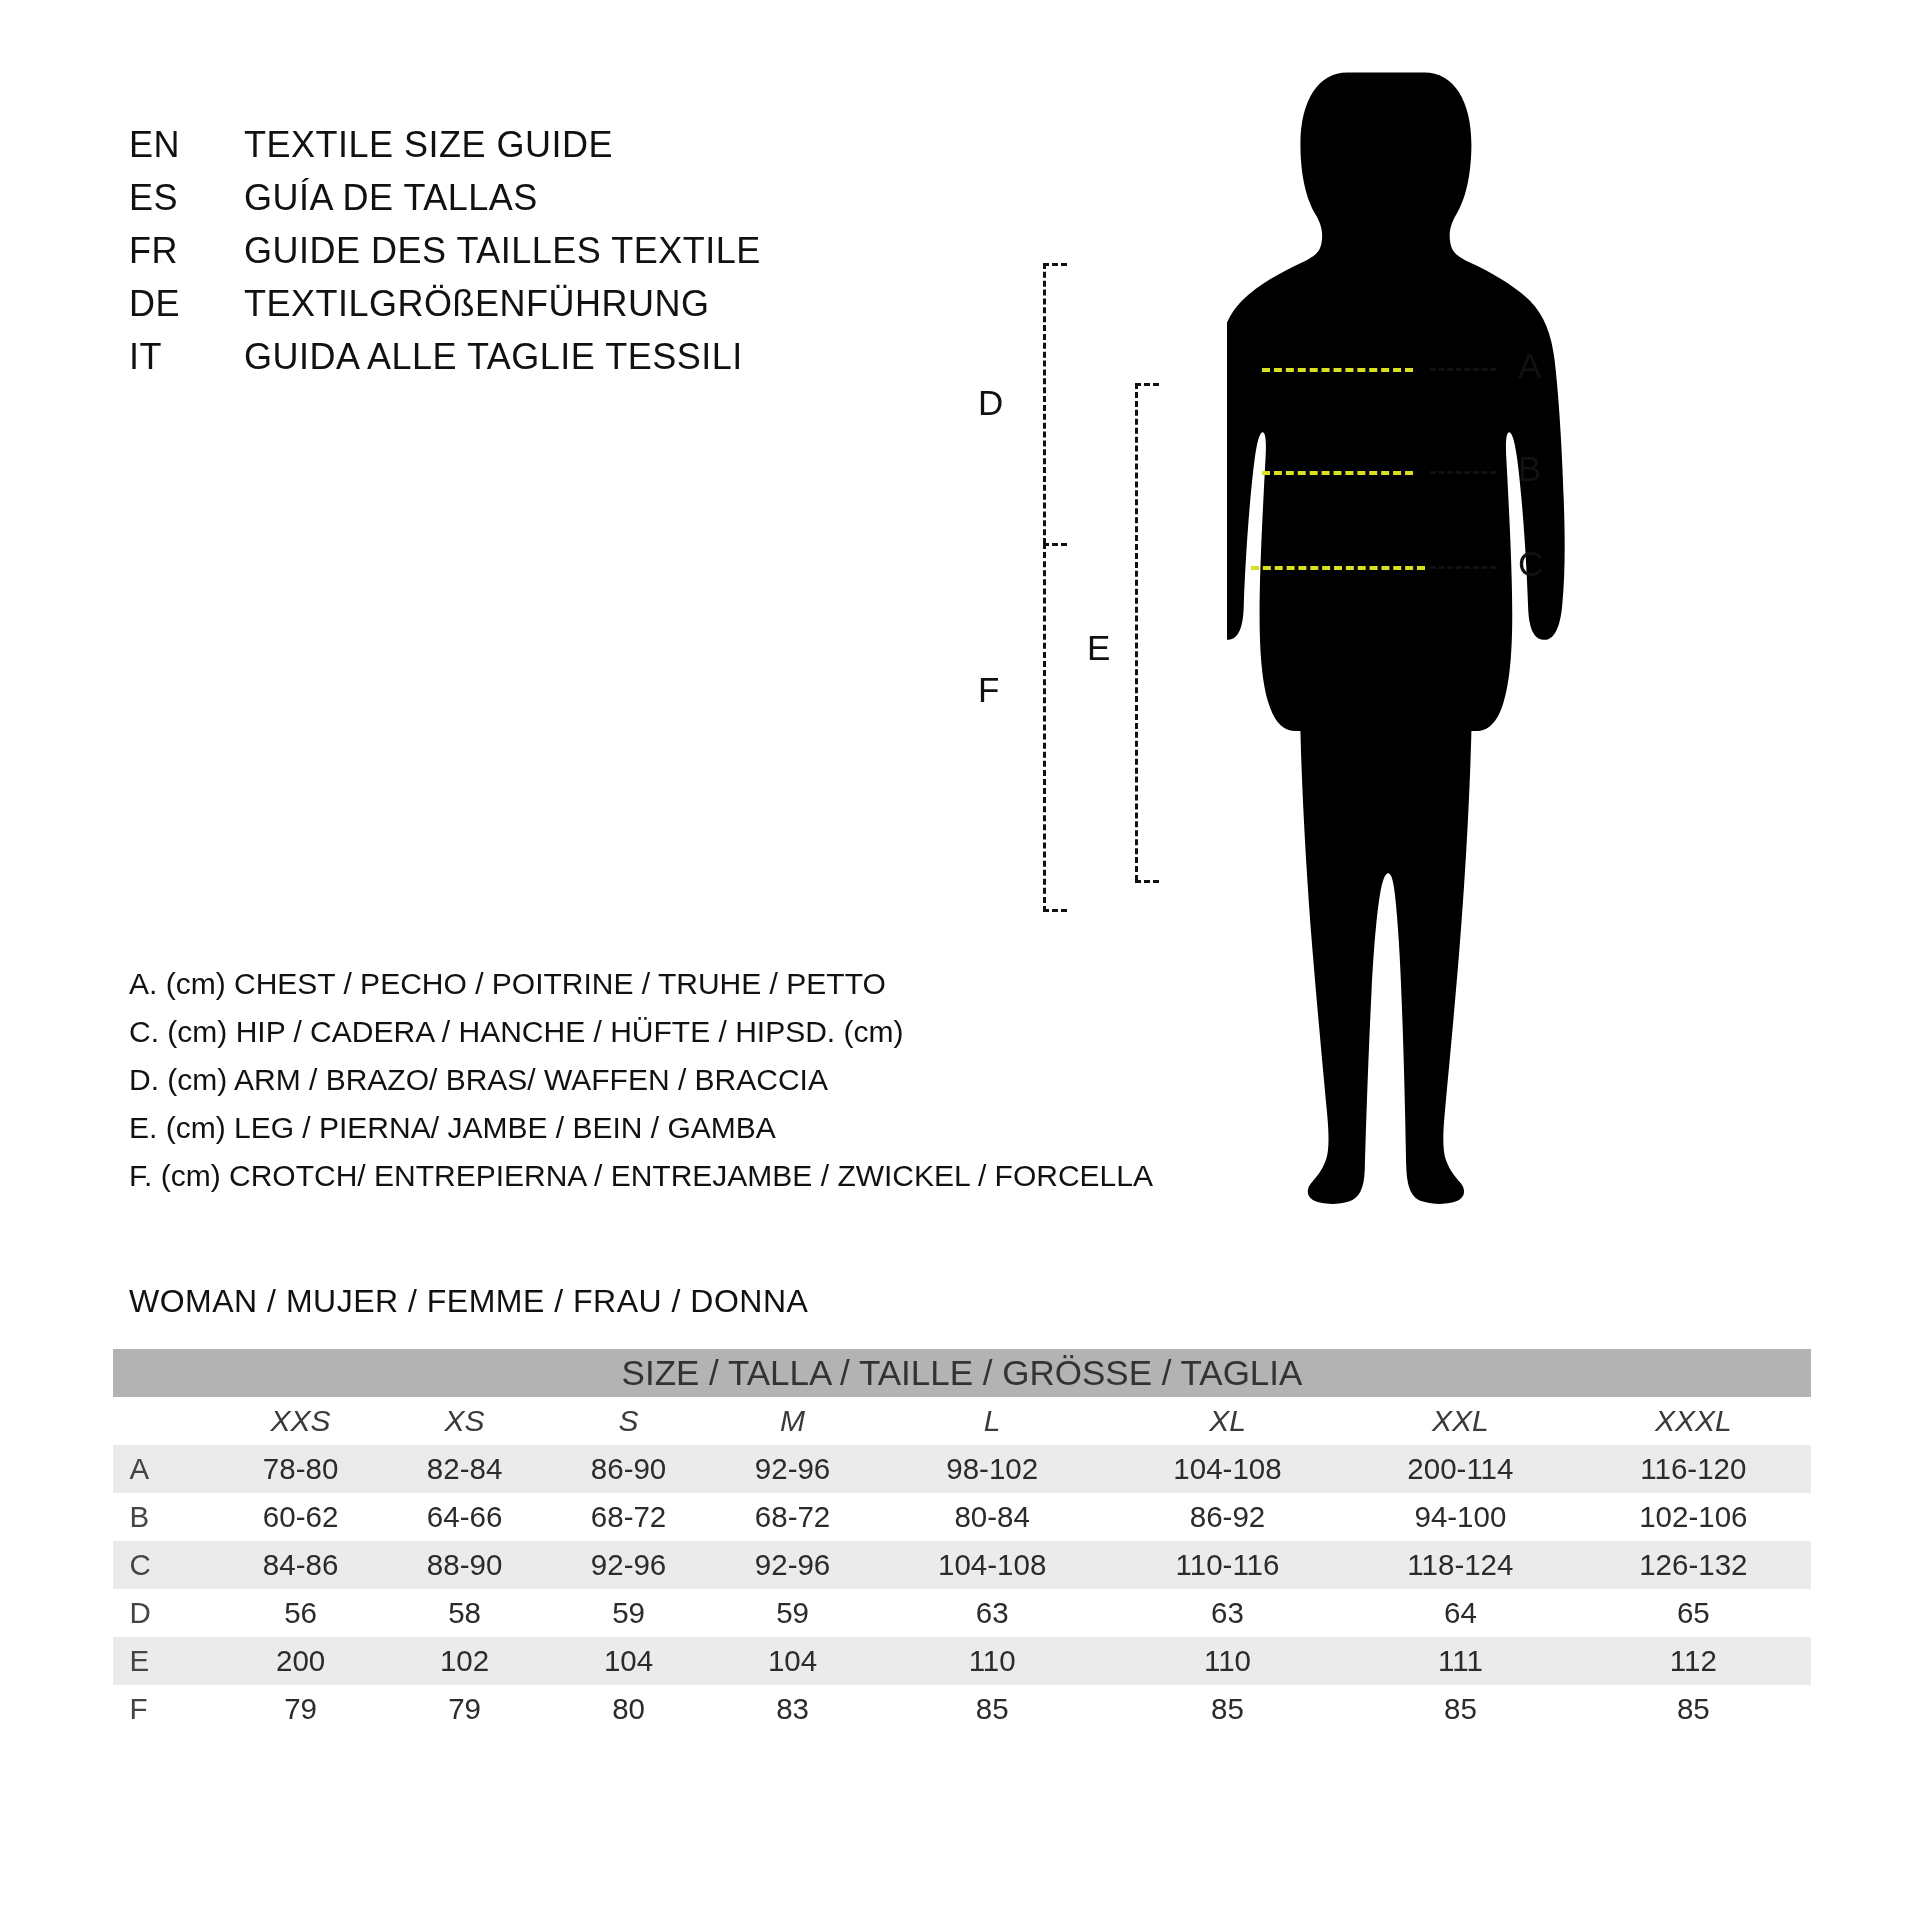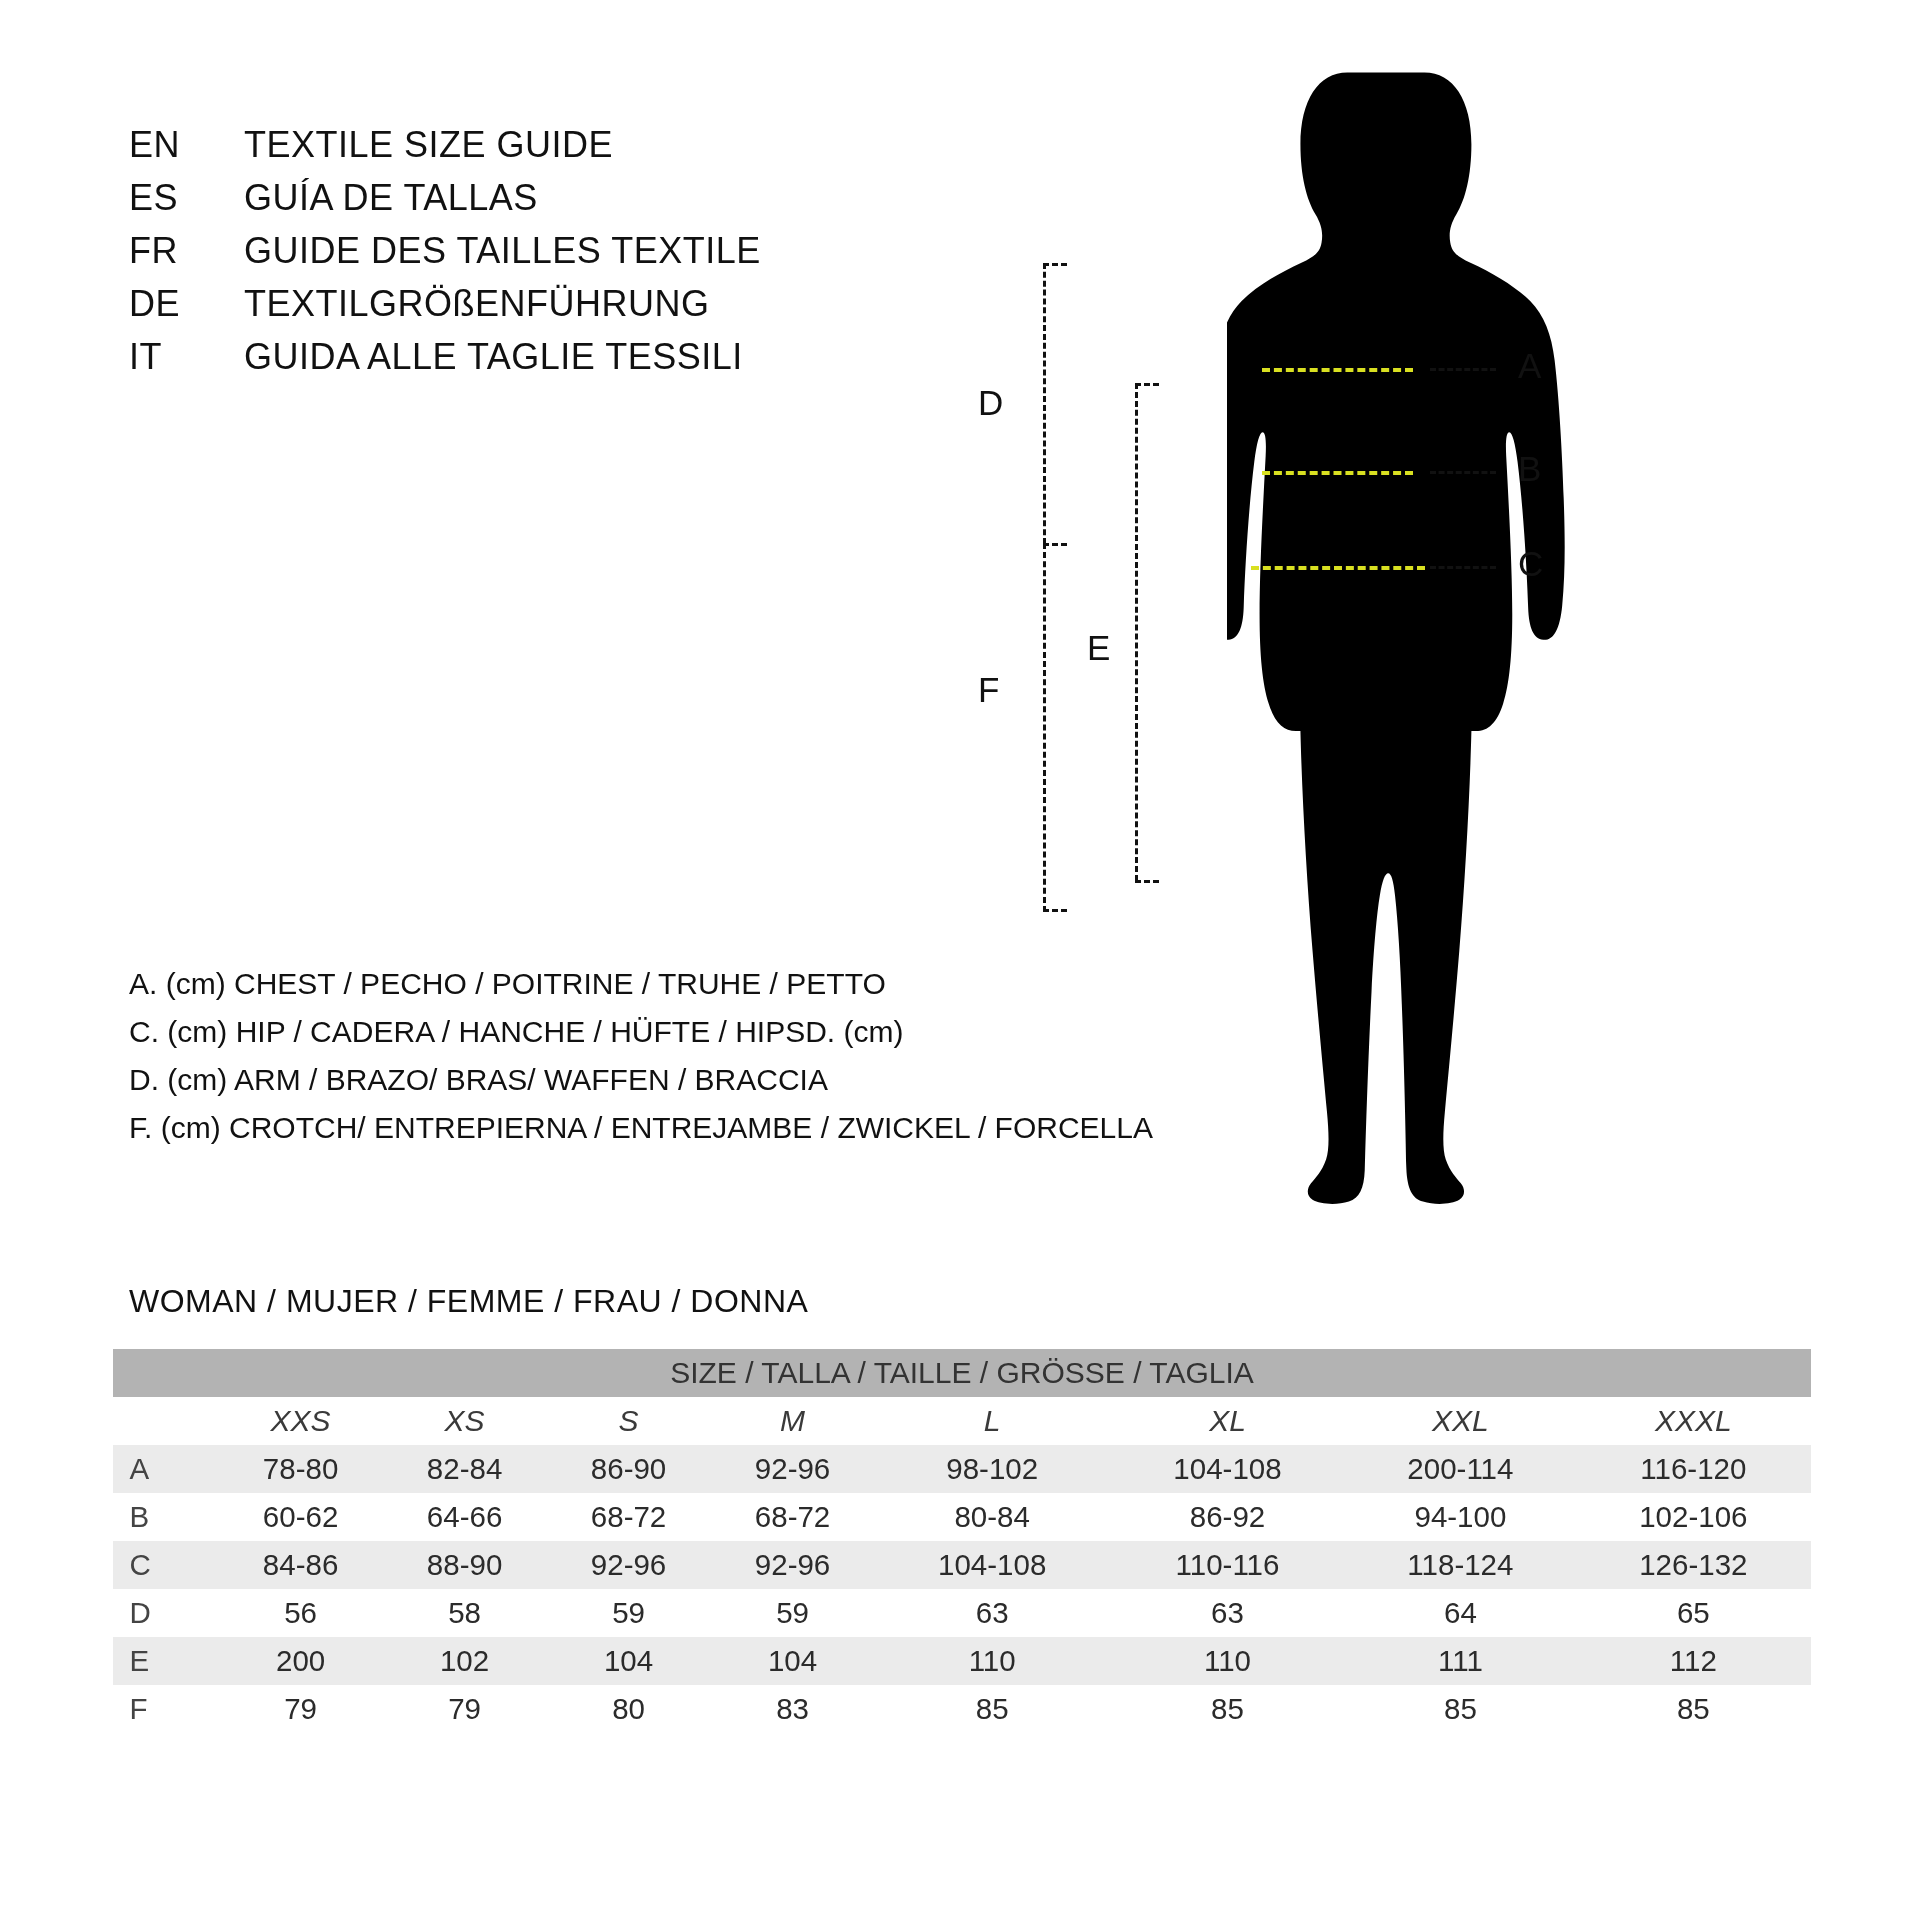--- a/index.html
+++ b/index.html
@@ -78,21 +78,21 @@
     height: 48px;
     font-weight: normal;
     text-align: center;
     vertical-align: middle;
   }
   .head-row td {
     background: #b3b3b3;
     text-align: left;
     padding-left: 16.6px;
     height: 52px;
-    font-size: 30px;
+    font-size: 35px;
     color: #333;
   }
   .col-label {
     width: 89px;
     text-align: left !important;
     padding-left: 16.6px !important;
     color: #444;
   }
   .sizes-row td {
     color: #3a3a3a;
@@ -255,20 +255,21 @@
   <div class="vline" style="left:74px; top:318px; height:498px;"></div>
   <div class="hline" style="left:74px; top:318px; width:24px;"></div>
   <div class="hline" style="left:74px; top:815px; width:24px;"></div>
   <div class="dash-label" style="left:26px; top:563px;">E</div>
 </div>
 
 <div id="legend-block">
   <div class="legend-row">A. (cm) CHEST / PECHO / POITRINE / TRUHE / PETTO</div>
   <div class="legend-row">C. (cm) HIP / CADERA / HANCHE / HÜFTE / HIPSD. (cm)</div>
   <div class="legend-row">D. (cm) ARM / BRAZO/ BRAS/ WAFFEN / BRACCIA</div>
+  <div class="legend-row">E. (cm) LEG / PIERNA/ JAMBE / BEIN / GAMBA</div>
   <div class="legend-row">F. (cm) CROTCH/ ENTREPIERNA / ENTREJAMBE / ZWICKEL / FORCELLA</div>
 </div>
 
 <div id="woman-label">WOMAN / MUJER / FEMME / FRAU / DONNA</div>
 
 <table id="size-table">
   <tbody>
     <tr class="head-row">
       <td colspan="9">SIZE / TALLA / TAILLE / GRÖSSE / TAGLIA</td>
     </tr>

